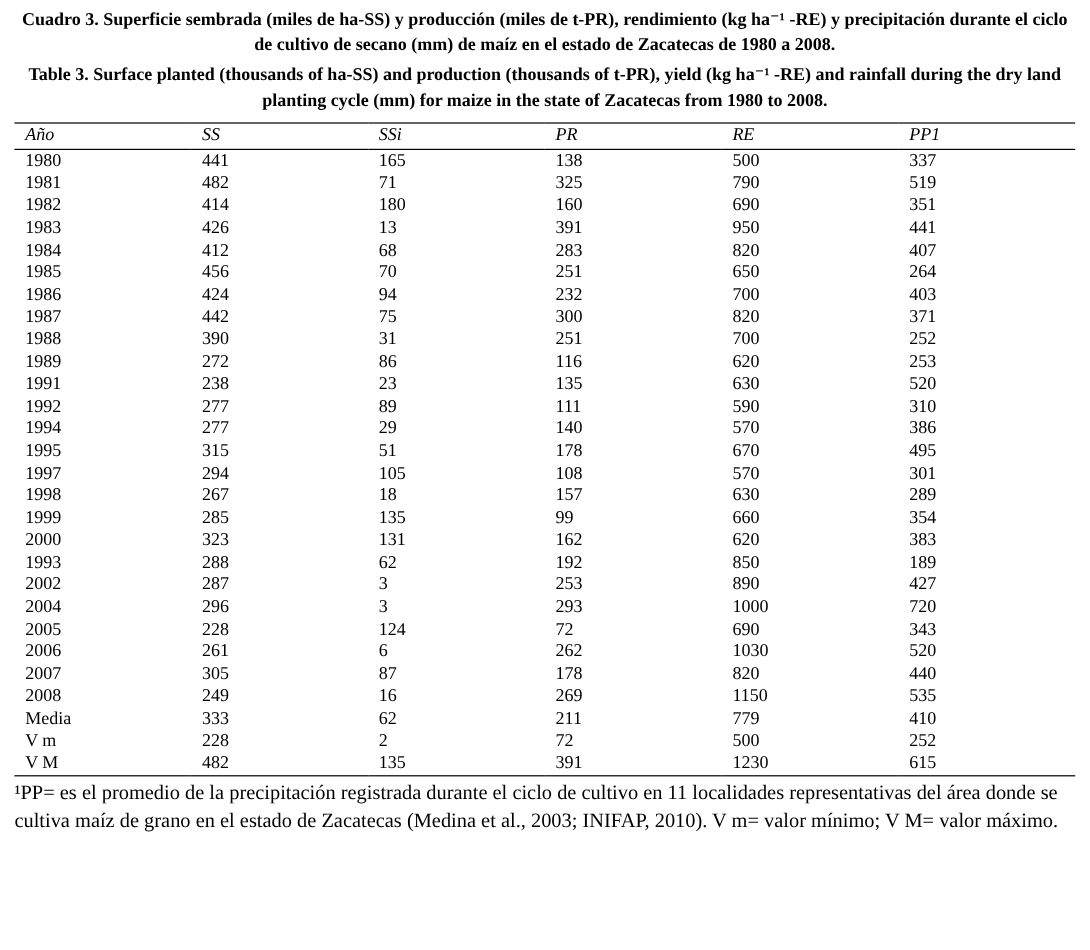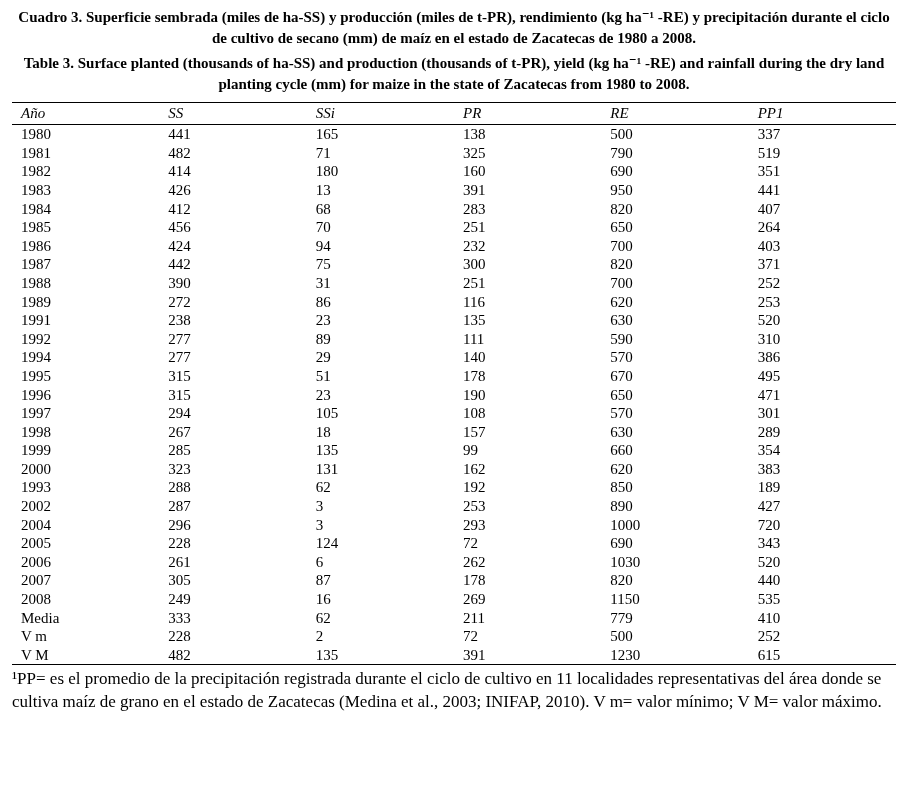--- a/index.html
+++ b/index.html
@@ -185,28 +185,20 @@
         </tr>
         <tr>
           <td>1995</td>
           <td>315</td>
           <td>51</td>
           <td>178</td>
           <td>670</td>
           <td>495</td>
         </tr>
         <tr>
-          <td>1996</td>
-          <td>315</td>
-          <td>23</td>
-          <td>190</td>
-          <td>650</td>
-          <td>471</td>
-        </tr>
-        <tr>
           <td>1997</td>
           <td>294</td>
           <td>105</td>
           <td>108</td>
           <td>570</td>
           <td>301</td>
         </tr>
         <tr>
           <td>1998</td>
           <td>267</td>

